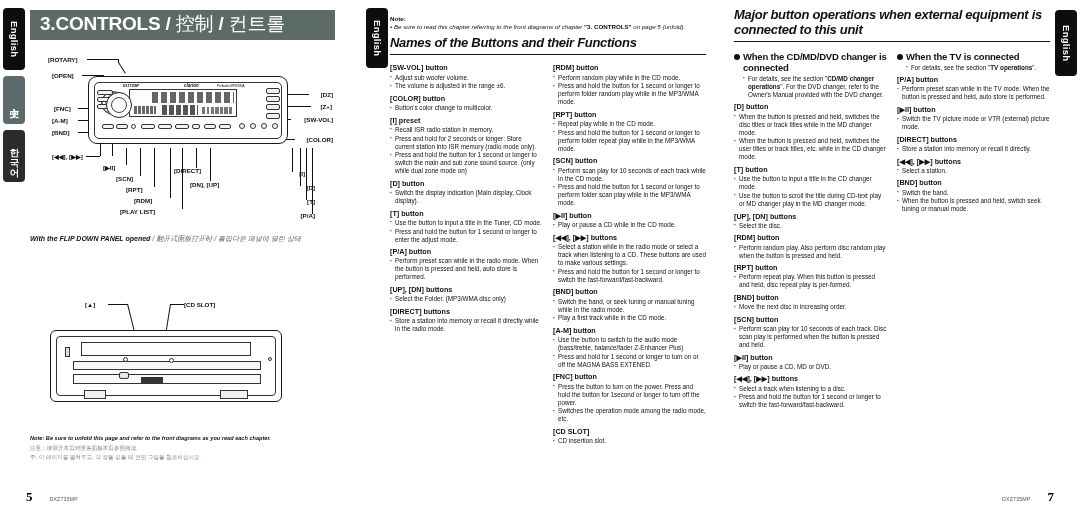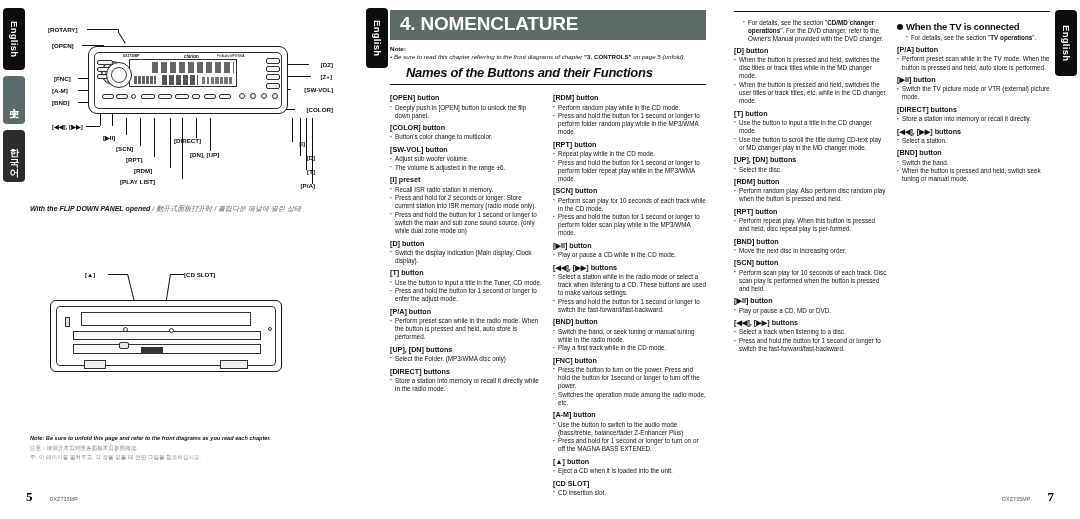--- a/index.html
+++ b/index.html
@@ -220,20 +220,25 @@
 
 <div class="page page-left">
 
   <div class="tabs tabs-left">
     <div class="tab t-en">English</div>
     <div class="tab t-cn">中文</div>
     <div class="tab t-kr">한국어</div>
   </div>
 
   <div class="left-inner">
+    <div class="chapter-bar">
+      <span>3.CONTROLS</span>
+      <span> / </span><span class="cn">控制</span>
+      <span> / </span><span class="cn">컨트롤</span>
+    </div>
 
 
     <div class="diagram-wrap" style="height:250px;">
 
       <div class="calloutlbl" style="left:18px; top:8px;">[ROTARY]</div>
       <div class="leader" style="left:57px; top:11px; width:32px; height:0.8px;"></div>
       <div class="leader" style="left:88px; top:11px; width:0.8px; height:3px;"></div>
       <div class="leader" style="left:88px; top:13px; width:14px; height:0.8px; transform:rotate(58deg); transform-origin:left center;"></div>
 
       <div class="calloutlbl" style="left:22px; top:24px;">[OPEN]</div>
@@ -388,49 +393,42 @@
     <span class="model">DXZ735MP</span>
   </div>
 </div>
 
 <div class="page page-mid">
   <div class="tabs tabs-left" style="left:6px;">
     <div class="tab t-en-m">English</div>
   </div>
 
   <div style="position:absolute; left:30px; top:10px; width:316px;">
-    <div class="chapter-bar">4. NOMENCLATURE</div>
 
     <div class="note-head">Note:</div>
     <div class="note-line">
       • <span>Be sure to read this chapter referring to the front diagrams of chapter </span><b>"3. CONTROLS"</b><span> on page 5 (unfold).</span>
     </div>
 
-    <div class="pg-title" style="margin-top:6px;margin-left:16px;">Names of the Buttons and their Functions</div>
+    <div class="pg-title" style="margin-top:6px;">Names of the Buttons and their Functions</div>
     <div class="rule"></div>
 
     <div class="cols">
       <div class="col" id="mid-col1">
           <div class="entry">
-            <div class="entry-head">[OPEN] button</div>
-            <ul>
-              <li>Deeply push in [OPEN] button to unlock the flip down panel.</li>
-            </ul>
-          </div>
-          <div class="entry">
-            <div class="entry-head">[COLOR] button</div>
-            <ul>
-              <li>Button's color change to multicolor.</li>
-            </ul>
-          </div>
-          <div class="entry">
             <div class="entry-head">[SW-VOL] button</div>
             <ul>
               <li>Adjust sub woofer volume.</li>
               <li>The volume is adjusted in the range ±6.</li>
+            </ul>
+          </div>
+          <div class="entry">
+            <div class="entry-head">[COLOR] button</div>
+            <ul>
+              <li>Button's color change to multicolor.</li>
             </ul>
           </div>
           <div class="entry">
             <div class="entry-head">[I] preset</div>
             <ul>
               <li>Recall ISR radio station in memory.</li>
               <li>Press and hold for 2 seconds or longer: Store current station into ISR memory (radio mode only).</li>
               <li>Press and hold the button for 1 second or longer to switch the main and sub zone sound source. (only while dual zone mode on)</li>
             </ul>
           </div>
@@ -502,37 +500,31 @@
             </ul>
           </div>
           <div class="entry">
             <div class="entry-head">[BND] button</div>
             <ul>
               <li>Switch the band, or seek tuning or manual tuning while in the radio mode.</li>
               <li>Play a first track while in the CD mode.</li>
             </ul>
           </div>
           <div class="entry">
+            <div class="entry-head">[A-M] button</div>
+            <ul>
+              <li>Use the button to switch to the audio mode (bass/treble, balance/fader Z-Enhancer Plus)</li>
+              <li>Press and hold for 1 second or longer to turn on or off the MAGNA BASS EXTENED.</li>
+            </ul>
+          </div>
+          <div class="entry">
             <div class="entry-head">[FNC] button</div>
             <ul>
               <li>Press the button to turn on the power. Press and hold the button for 1second or longer to turn off the power.</li>
               <li>Switches the operation mode among the radio mode, etc.</li>
-            </ul>
-          </div>
-          <div class="entry">
-            <div class="entry-head">[A-M] button</div>
-            <ul>
-              <li>Use the button to switch to the audio mode (bass/treble, balance/fader Z-Enhancer Plus)</li>
-              <li>Press and hold for 1 second or longer to turn on or off the MAGNA BASS EXTENED.</li>
-            </ul>
-          </div>
-          <div class="entry">
-            <div class="entry-head">[▲] button</div>
-            <ul>
-              <li>Eject a CD when it is loaded into the unit.</li>
             </ul>
           </div>
           <div class="entry">
             <div class="entry-head">[CD SLOT]</div>
             <ul>
               <li>CD insertion slot.</li>
             </ul>
           </div>
         </div>
     </div>
@@ -543,24 +535,26 @@
     <span class="model">DXZ735MP</span>
   </div>
 </div>
 
 <div class="page page-right">
   <div class="tabs tabs-right">
     <div class="tab t-en-r">English</div>
   </div>
 
   <div style="position:absolute; left:14px; top:8px; width:316px;">
+    <div class="pg-title">Major button operations when external equipment is connected to this unit</div>
     <div class="rule"></div>
 
     <div class="cols">
       <div class="col">
+        <div class="bullet-head" style="margin-top:4px;">When the CD/MD/DVD changer is connected</div>
         <div class="bullet-sub">
           <span>For details, see the section "</span><b>CD/MD changer operations</b><span>". For the DVD changer, refer to the Owner's Manual provided with the DVD changer.</span>
         </div>
         <div id="right-col1">
             <div class="entry">
               <div class="entry-head">[D] button</div>
               <ul>
                 <li>When the button is pressed and held, switches the disc titles or track titles while in the MD changer mode.</li>
                 <li>When the button is pressed and held, switches the user titles or track titles, etc. while in the CD changer mode.</li>
               </ul>

